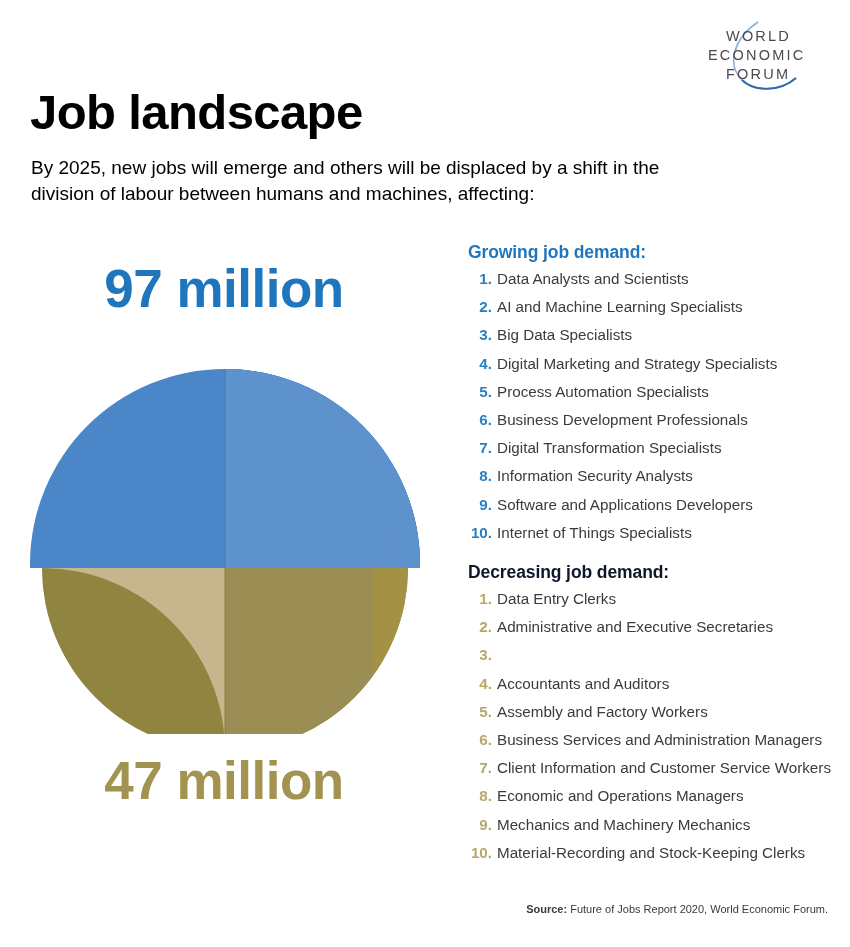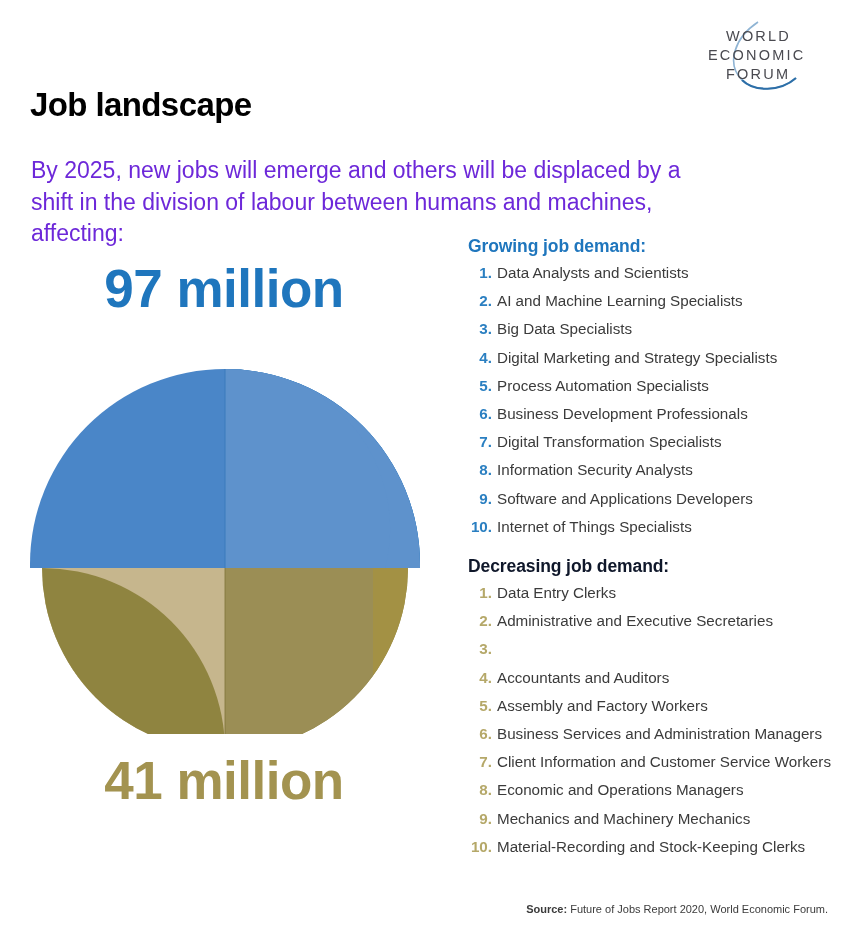--- a/index.html
+++ b/index.html
@@ -24,35 +24,35 @@
     width: 132px;
     height: 76px;
   }
   .logo svg { display: block; }
 
   
   .page-title {
     position: absolute;
     left: 30px;
     top: 88px;
-    font-size: 33px;
+    font-size: 49px;
     font-weight: bold;
     letter-spacing: -0.6px;
     color: #000000;
     margin: 0;
     line-height: 1.0;
   }
   .page-subtitle {
     position: absolute;
     left: 31px;
     top: 155px;
     width: 660px;
-    font-size: 23px;
+    font-size: 19px;
     line-height: 1.38;
-    color: #6d28d9;
+    color: #000000;
   }
 
   
   .viz {
     position: absolute;
     left: 0px;
     top: 248px;
     width: 448px;
     height: 580px;
     padding-left: 12px;
@@ -76,21 +76,21 @@
     top: 116px;
     width: 410px;
     height: 370px;
   }
   .circle-wrap svg { display: block; }
 
   
   .lists {
     position: absolute;
     left: 468px;
-    top: 236px;
+    top: 242px;
     width: 366px;
   }
   .list-block { margin: 0; }
   .list-block.second { margin-top: 22px; }
   .list-heading {
     font-size: 17.5px;
     font-weight: bold;
     margin: 0 0 8px 0;
     letter-spacing: -0.1px;
   }
@@ -191,21 +191,21 @@
 
         <rect x="205" y="204" width="148" height="183" fill="#9b8e55"></rect>
 
         <rect x="353" y="204" width="57" height="183" fill="#a39144"></rect>
 
         <rect x="204" y="204" width="2" height="183" fill="#7e7438" opacity="0.4"></rect>
       </g>
     </svg>
   </div>
 
-  <div class="big-number bottom">41 million</div>
+  <div class="big-number bottom">47 million</div>
 </div>
 
 <div class="lists">
 
   <div class="list-block">
     <div class="list-heading growing">Growing job demand:</div>
     <ol class="joblist growing">
         <li>
           <span class="num">1.</span>
           <span class="label">Data Analysts and Scientists</span>

